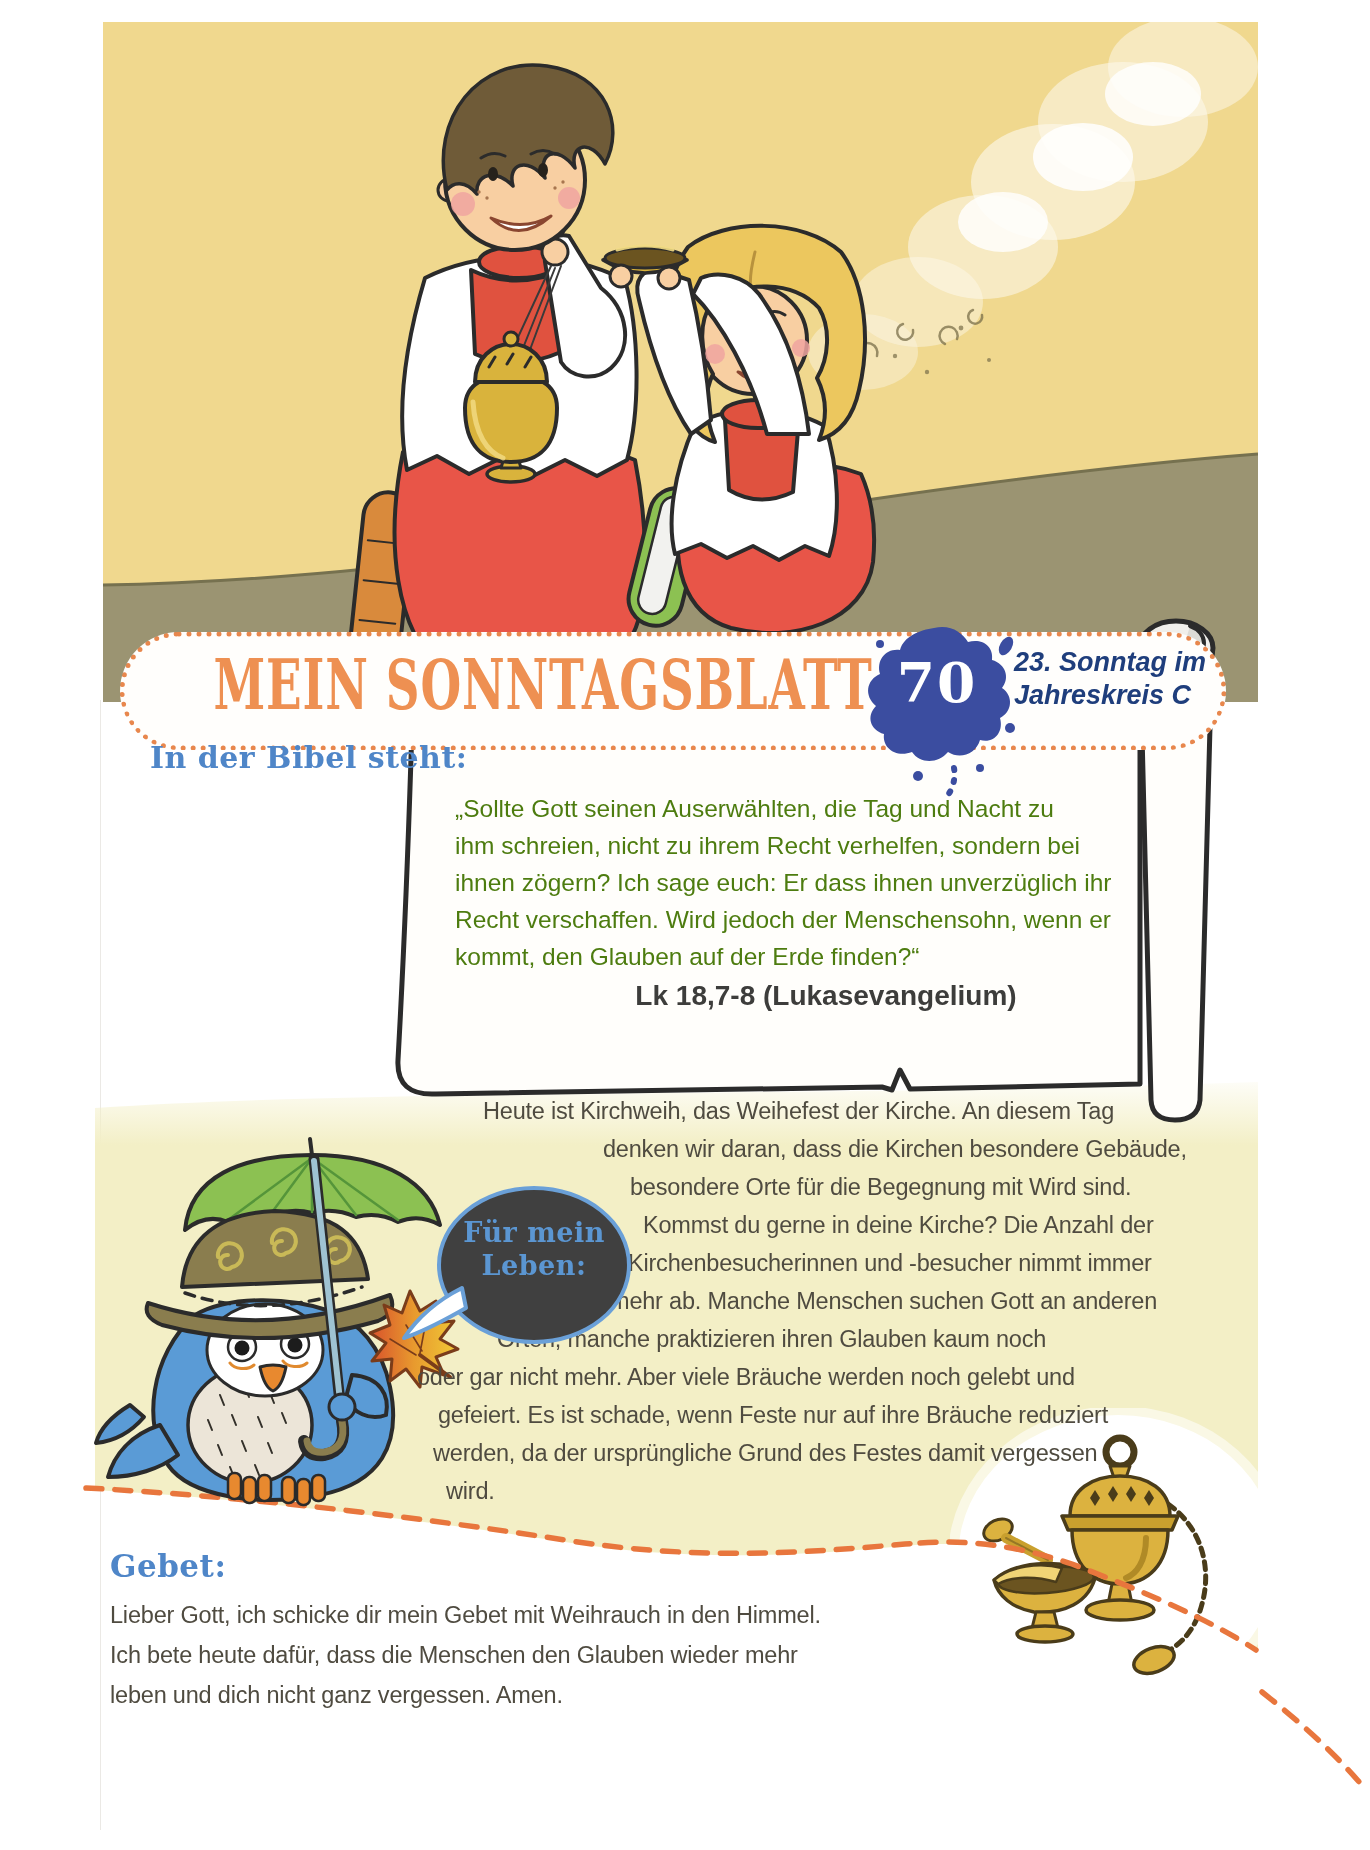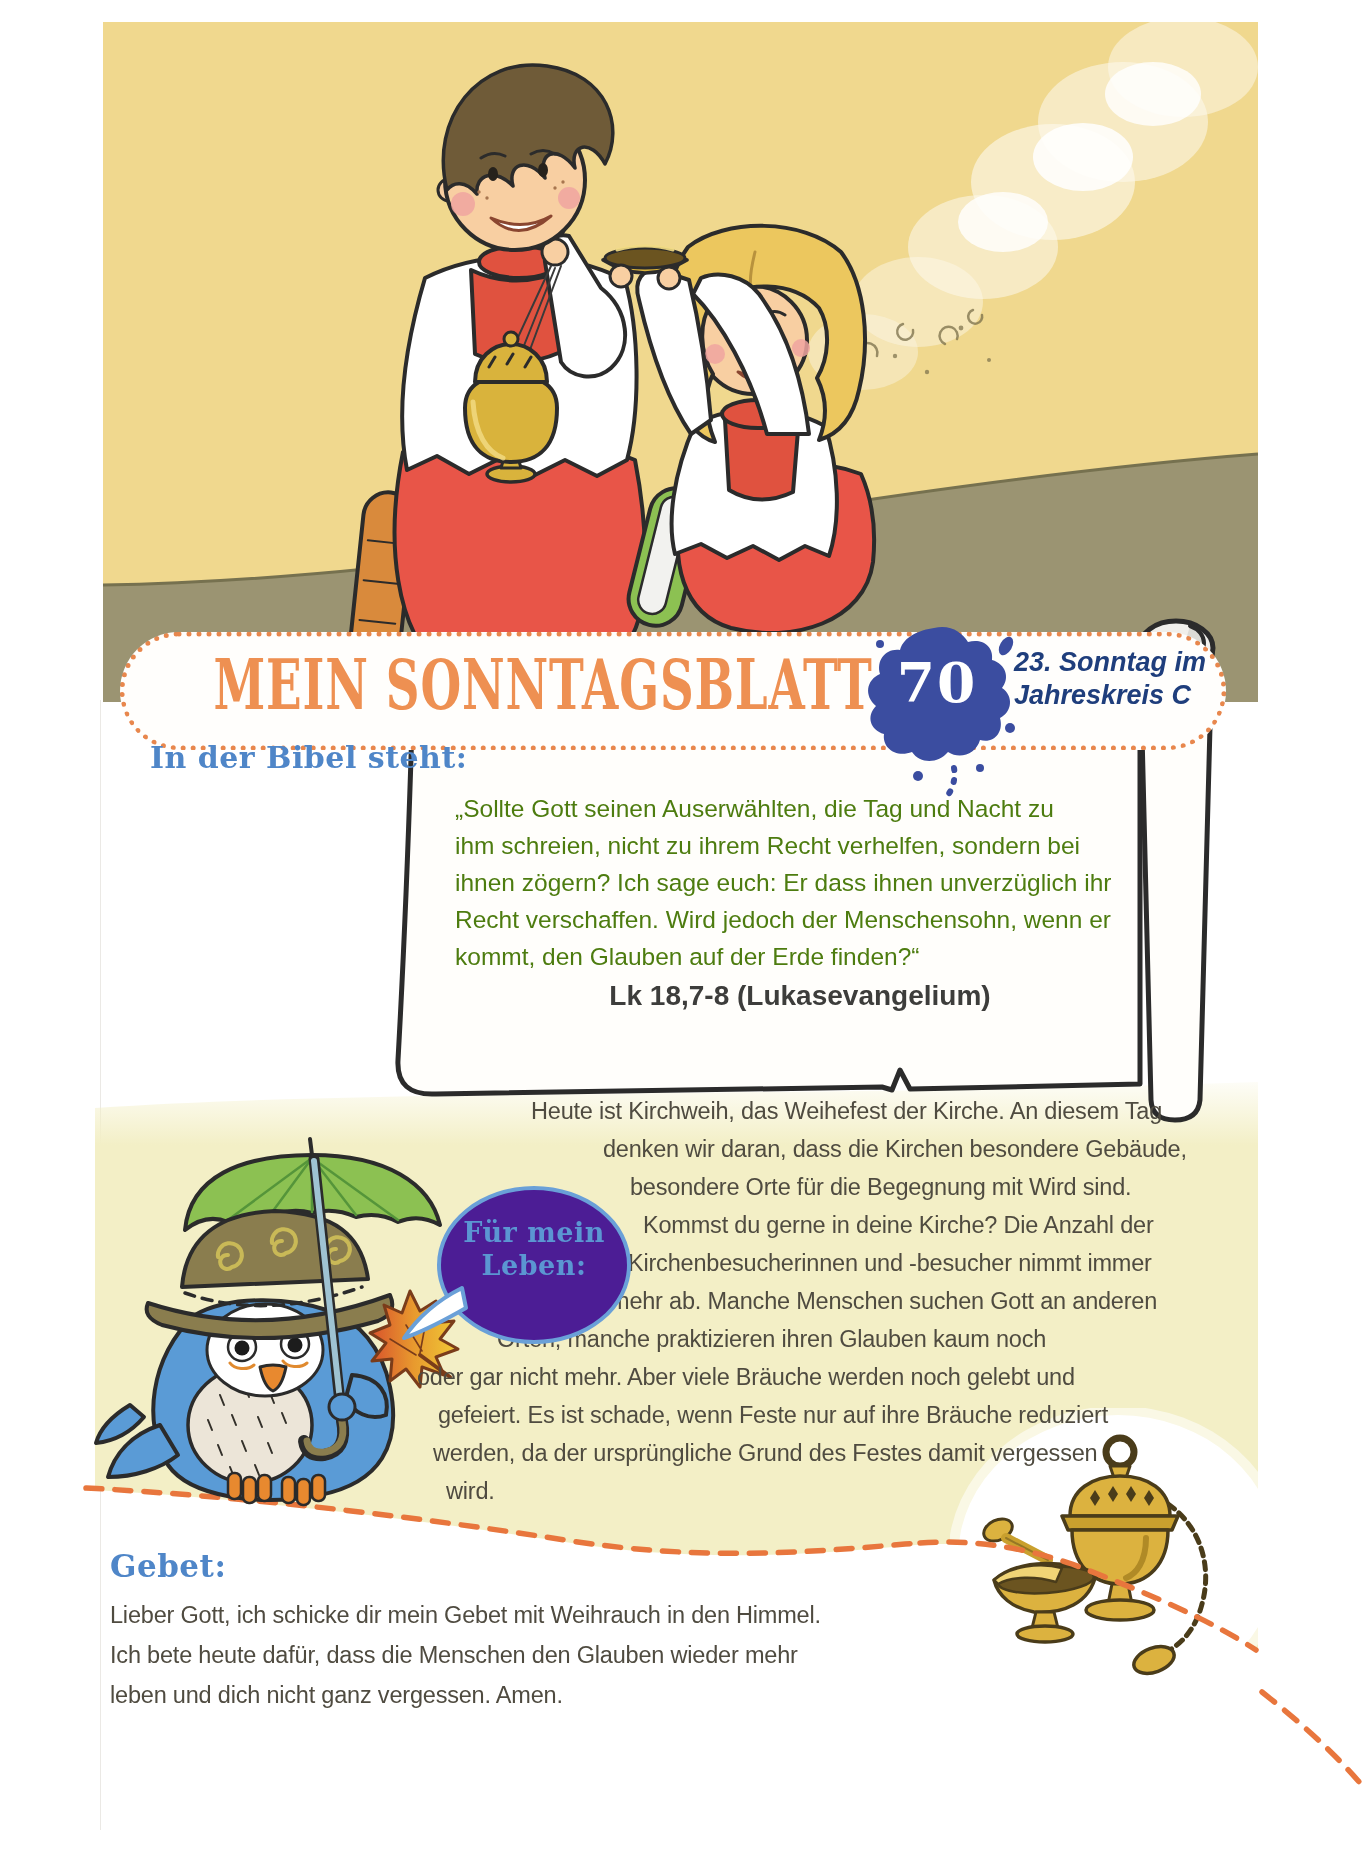--- a/index.html
+++ b/index.html
@@ -21,39 +21,39 @@
 
   
   .fancy{font-family:"DejaVu Serif",serif;font-weight:700;color:#4f86c8;letter-spacing:.5px;}
   .h-bible{left:150px;top:740px;font-size:30px;z-index:5;}
   .h-gebet{left:110px;top:1548px;font-size:31px;z-index:6;}
 
   
   .scroll-svg{left:378px;top:608px;z-index:3;}
   .scroll-text{left:455px;top:790px;width:690px;z-index:4;color:#4d7c0f;
           font-size:24.5px;line-height:37px;}
-  .scroll-ref{left:455px;top:980px;width:690px;text-align:center;z-index:4;
+  .scroll-ref{left:481px;top:980px;width:690px;text-align:center;z-index:4;
           font-size:28px;font-weight:700;color:#3d3d3b;}
 
   
   .para{left:415px;top:1092px;width:790px;z-index:6;color:#4f4b40;
           font-size:23.5px;line-height:38px;letter-spacing:-.2px;}
-  .para .tline:nth-child(1){margin-left:116px}
+  .para .tline:nth-child(1){margin-left:68px}
   .para .tline:nth-child(2){margin-left:188px}
   .para .tline:nth-child(3){margin-left:215px}
   .para .tline:nth-child(4){margin-left:228px}
   .para .tline:nth-child(5){margin-left:213px}
   .para .tline:nth-child(6){margin-left:195px}
   .para .tline:nth-child(7){margin-left:82px}
   .para .tline:nth-child(8){margin-left:2px}
   .para .tline:nth-child(9){margin-left:23px}
   .para .tline:nth-child(10){margin-left:18px}
   .para .tline:nth-child(11){margin-left:31px}
 
-  .bubble{left:437px;top:1186px;width:186px;height:124px;background:#4c1d95;
+  .bubble{left:437px;top:1186px;width:186px;height:124px;background:#404040;
           border:4px solid #6aa0d8;border-radius:50%;z-index:7;text-align:center;
           padding-top:26px;box-sizing:content-box;}
   .bubble .fancy-b{font-family:"DejaVu Serif",serif;font-weight:700;font-size:27px;
           line-height:33px;color:#5b96d2;letter-spacing:.5px;}
   .tail-svg{left:398px;top:1282px;z-index:8;}
 
   .owl-svg{left:90px;top:1125px;z-index:5;}
   .censer-svg{left:950px;top:1408px;z-index:3;}
   .bg-svg{left:0;top:0;z-index:1;}
   .dash-left-svg{left:0;top:0;z-index:2;pointer-events:none;}

